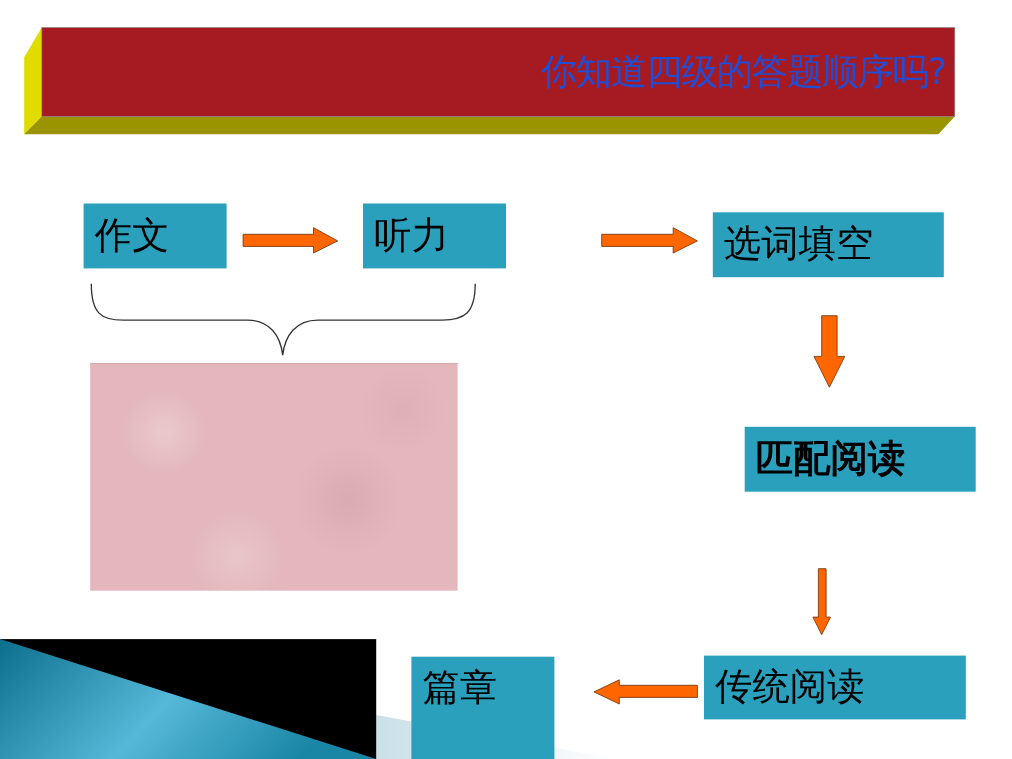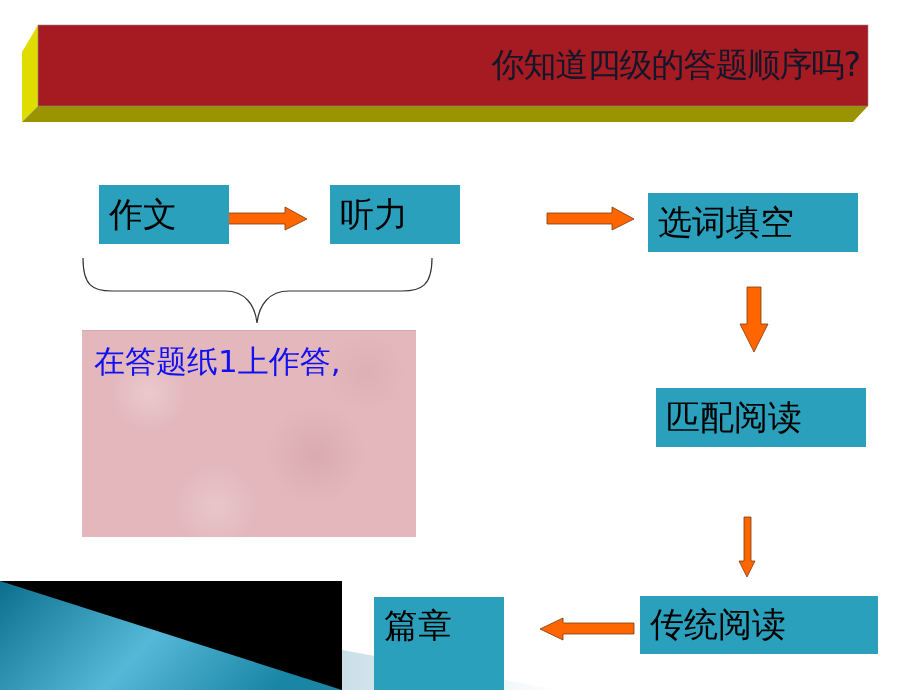--- a/index.html
+++ b/index.html
@@ -6,21 +6,21 @@
     body {
       width: 920px; height: 690px; position: relative; overflow: hidden;
       background: #ffffff;
       font-family: "DejaVu Sans", "Liberation Sans", sans-serif;
     }
     .deco { position: absolute; left: 0; top: 0; }
     .banner-title {
       position: absolute; left: 38px; top: 25px; width: 830px; height: 81px;
       display: flex; align-items: center; justify-content: flex-end;
       padding-right: 8px; box-sizing: border-box;
-      color: #0f172a; font-size: 33px; letter-spacing: -1px; border-radius: 28px;
+      color: #1d4ed8; font-size: 33px; letter-spacing: -1px; border-radius: 28px;
     }
     .step-box {
       position: absolute; background: #2ba0bc;
       color: #000; font-size: 34px;
       display: flex; align-items: center; box-sizing: border-box;
       padding-left: 10px; line-height: 1.15;
     }
     .note-box {
       position: absolute; left: 82px; top: 330px; width: 334px; height: 207px;
       background: #e3b7bc;
@@ -69,24 +69,23 @@
 
   <polygon points="547,213 612,213 612,207 634,219 612,230 612,224 547,224" fill="#ff6600" stroke="#7a3a10" stroke-width="0.8"></polygon>
 
   <polygon points="747,287 761,287 761,324 768,324 754,352 740,324 747,324" fill="#ff6600" stroke="#7a3a10" stroke-width="0.8"></polygon>
 
   <polygon points="744,517 751,517 751,561 755,561 747,577 739,561 744,561" fill="#ff6600" stroke="#7a3a10" stroke-width="0.8"></polygon>
 
   <polygon points="634,623 563,623 563,618 540,629 563,640 563,634 634,634" fill="#ff6600" stroke="#7a3a10" stroke-width="0.8"></polygon>
 </svg>
 
-<div class="step-box" style="left:76px; top:185px; width:130px; height:59px;margin-left:23px;">作文</div>
+<div class="step-box" style="left:76px; top:185px; width:130px; height:59px;">作文</div>
 <div class="step-box" style="left:330px; top:185px; width:130px; height:59px;">听力</div>
 <div class="step-box" style="left:648px; top:193px; width:210px; height:59px;text-align:center;">选词填空</div>
-<div class="step-box" style="left:656px; top:388px; width:210px; height:59px;">匹配阅读</div>
+<div class="step-box" style="left:677px; top:388px; width:210px; height:59px;font-weight:bold;">匹配阅读</div>
 <div class="step-box" style="left:640px; top:596px; width:238px; height:58px;">传统阅读</div>
 <div class="step-box" style="left:374px; top:597px; width:130px; height:100px; flex-direction:column; align-items:flex-start; justify-content:flex-start; padding-top:6px; line-height:44px;">
   <span>篇章</span>
 </div>
 
 <div class="note-box">
-  <span class="note-line">在答题纸1上作答,</span>
 </div>
 
 </body></html>

